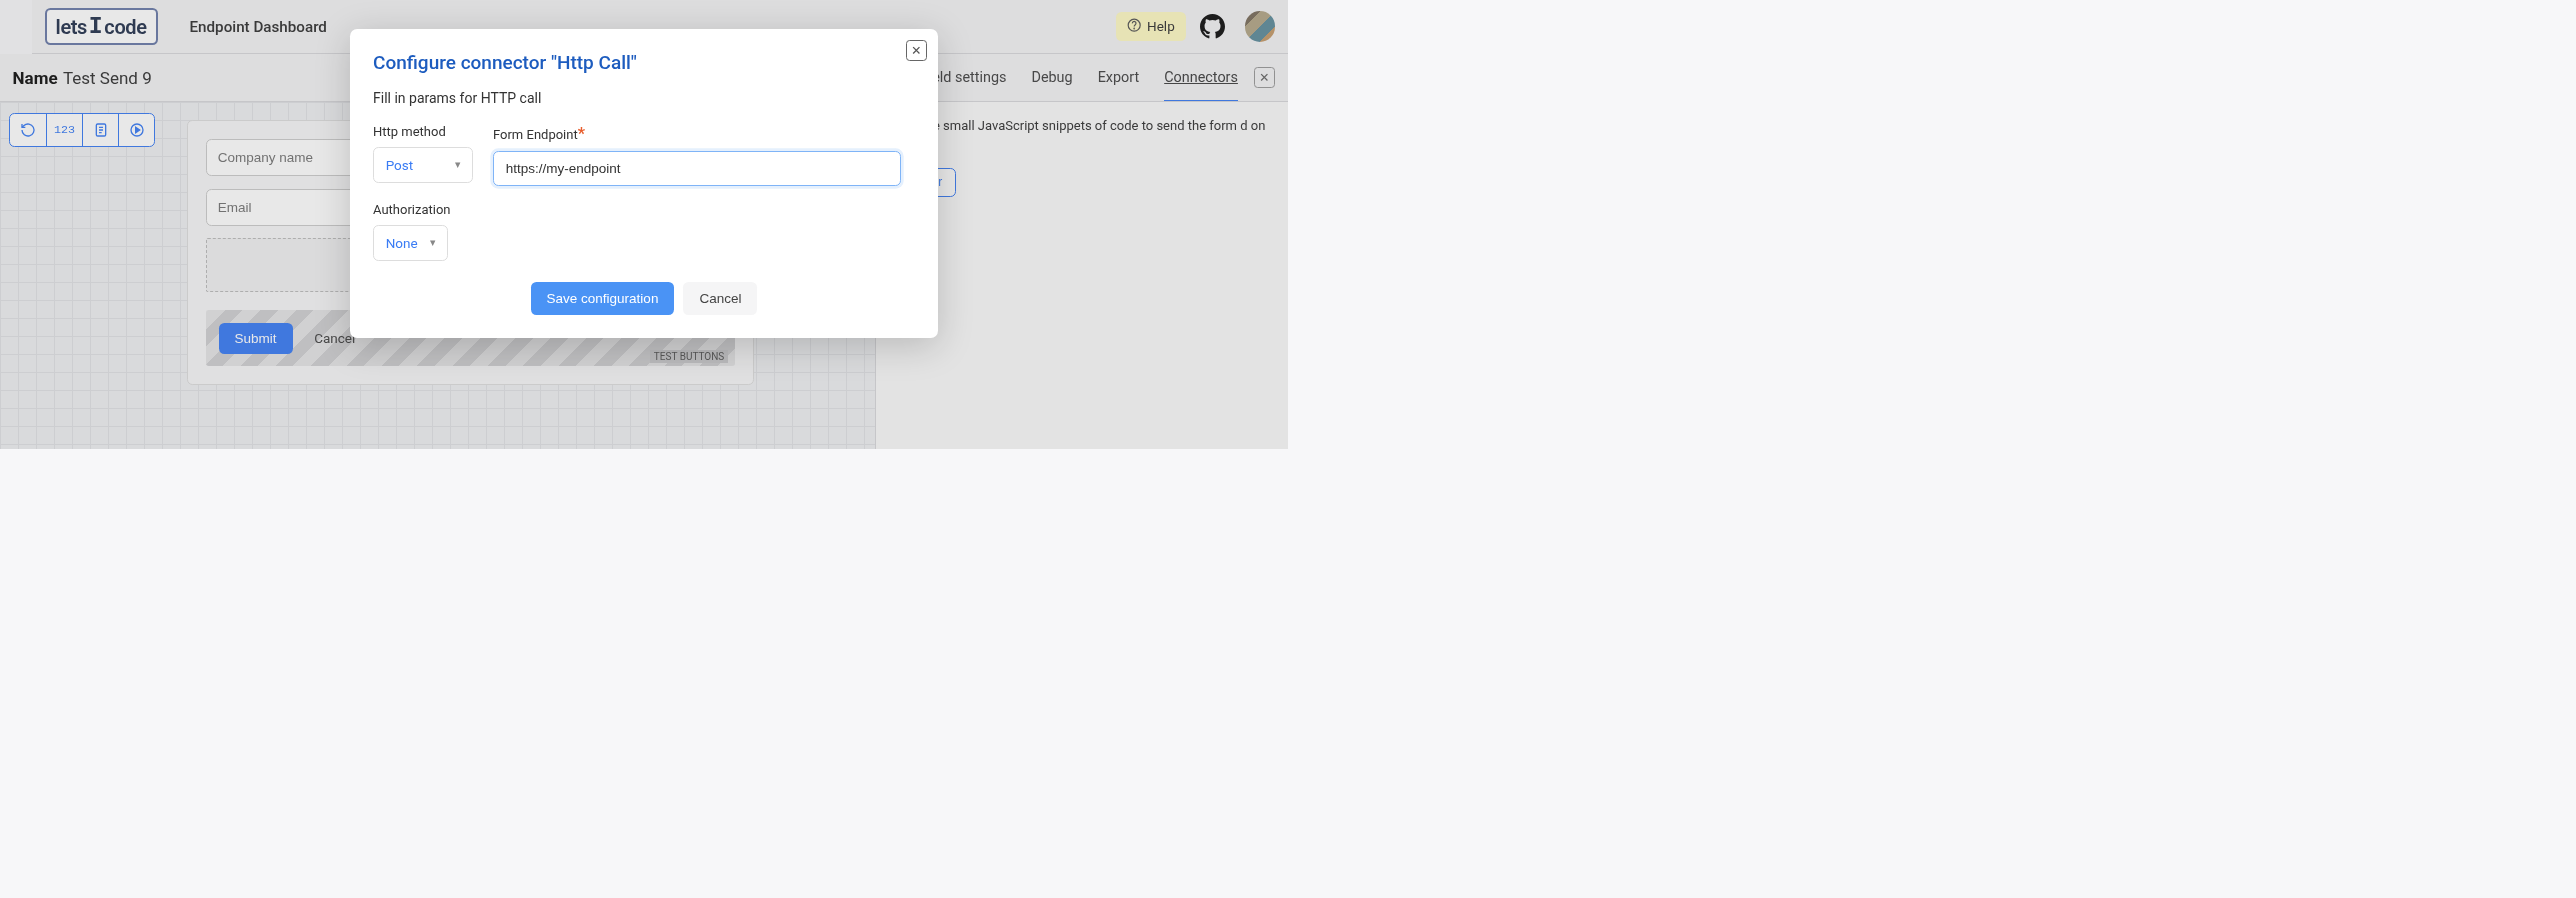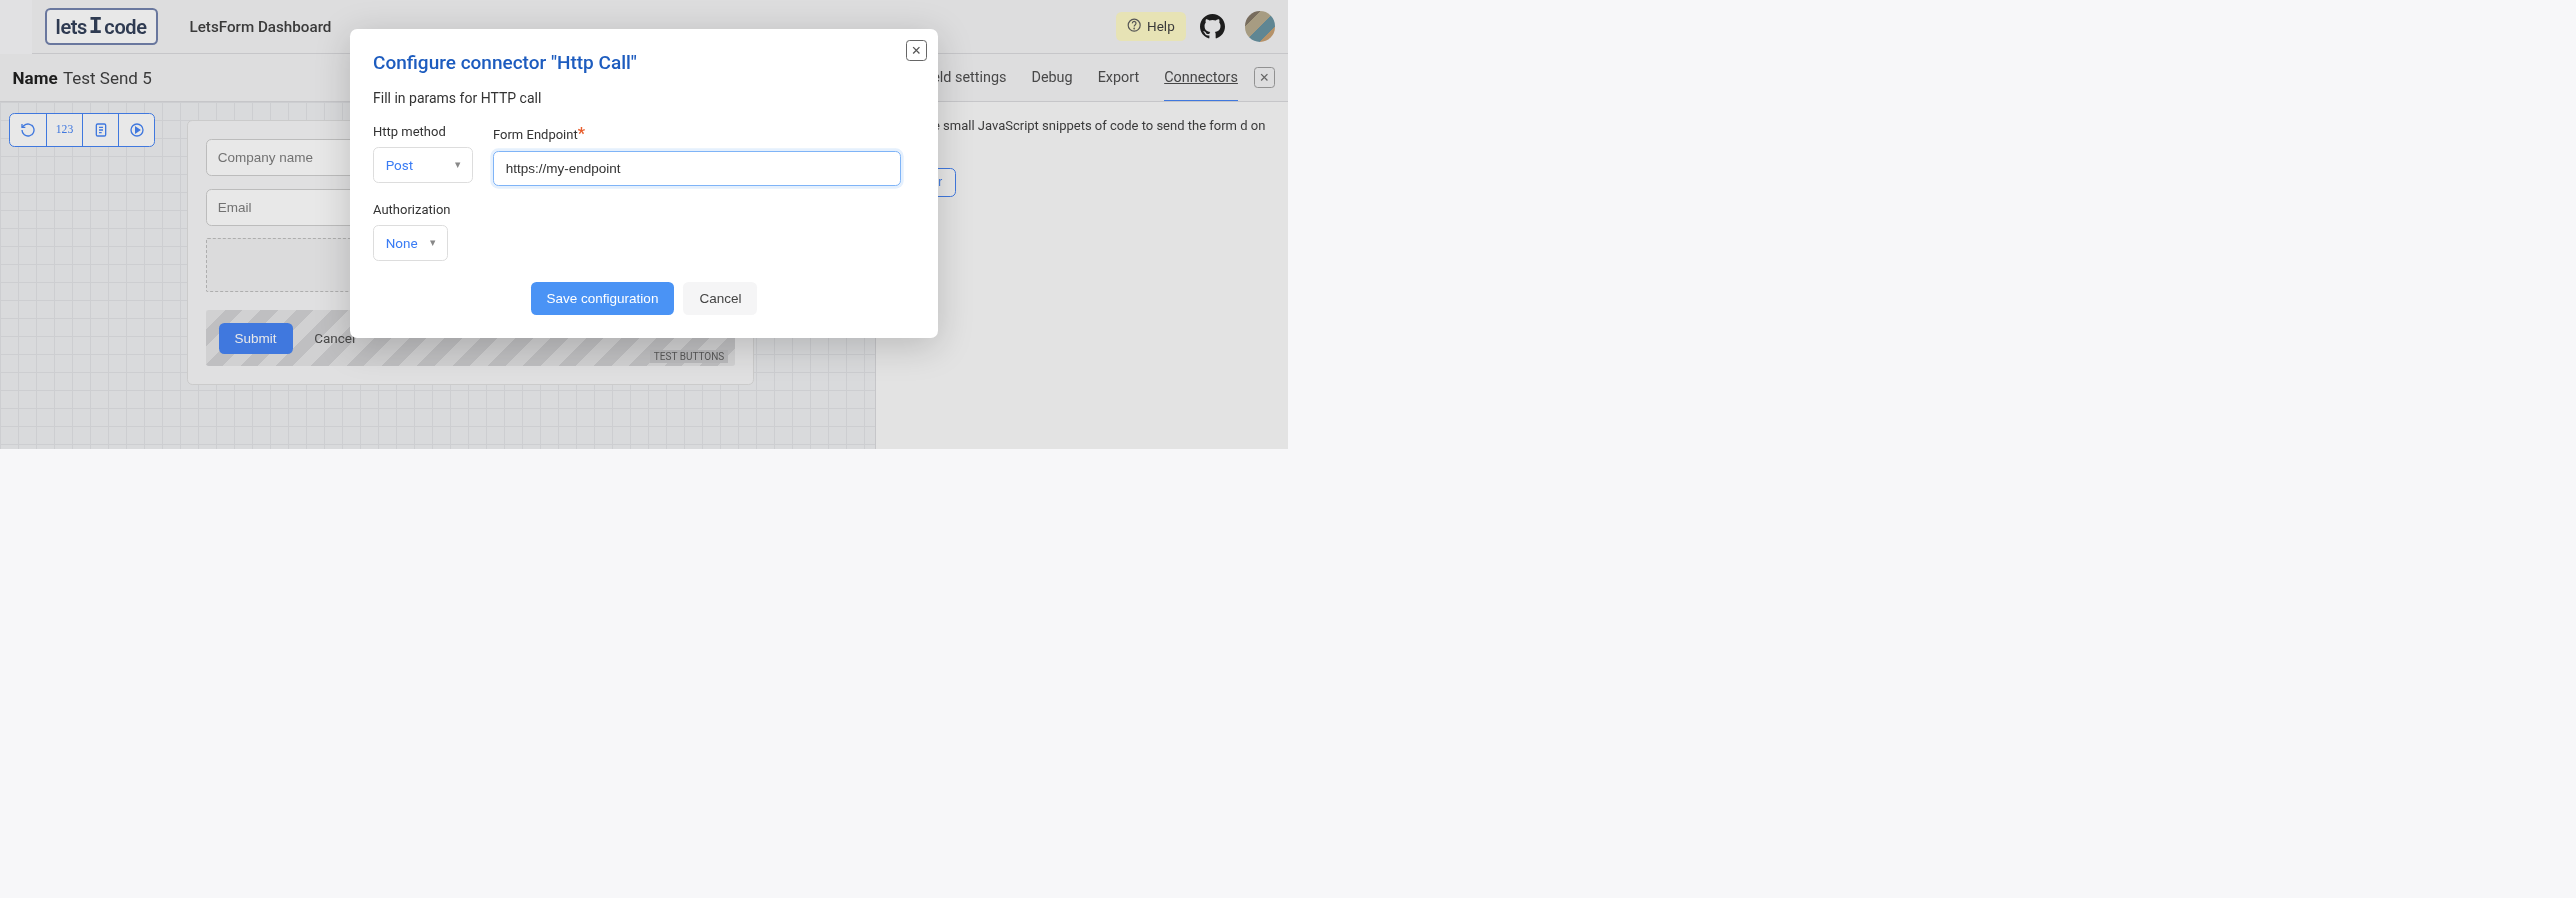--- a/index.html
+++ b/index.html
@@ -372,21 +372,21 @@
   </style>
 </head>
 <body>
 
 <div class="header">
   <div class="logo-box">
     <span class="logo-text">lets</span>
     <span class="logo-i">I</span>
     <span class="logo-text">code</span>
   </div>
-  <div class="dashboard-title">LetsForm Dashboard</div>
+  <div class="dashboard-title">Endpoint Dashboard</div>
   <div class="header-spacer"></div>
   <div class="help-btn">
     <span>
       <svg width="14.4" height="14.4" viewBox="0 0 24 24" fill="none" stroke="#555" stroke-width="2">
           <circle cx="12" cy="12" r="10"></circle>
           <path d="M9 9a3 3 0 1 1 5 2c-1 1-2 1.5-2 3"></path>
           <circle cx="12" cy="17.5" r="0.5" fill="#555"></circle>
         </svg>
     </span>
     <span>Help</span>
@@ -394,21 +394,21 @@
   <span class="github-icon">
     <svg viewBox="0 0 24 24" width="25" height="25">
         <path fill="#111" d="M12 0C5.37 0 0 5.37 0 12c0 5.3 3.438 9.8 8.205 11.387.6.113.82-.26.82-.577v-2.234c-3.338.726-4.033-1.416-4.033-1.416-.546-1.387-1.333-1.757-1.333-1.757-1.09-.745.083-.73.083-.73 1.205.085 1.84 1.237 1.84 1.237 1.07 1.835 2.807 1.305 3.492.998.108-.776.418-1.305.762-1.605-2.665-.305-5.467-1.332-5.467-5.93 0-1.31.468-2.382 1.236-3.222-.124-.303-.536-1.523.117-3.176 0 0 1.008-.322 3.3 1.23a11.5 11.5 0 0 1 6.003 0c2.29-1.552 3.297-1.23 3.297-1.23.655 1.653.243 2.873.12 3.176.77.84 1.235 1.912 1.235 3.222 0 4.61-2.807 5.624-5.48 5.921.43.372.823 1.102.823 2.222v3.293c0 .32.218.694.825.576C20.565 21.796 24 17.298 24 12 24 5.37 18.627 0 12 0z"></path>
       </svg>
   </span>
   <div class="avatar"></div>
 </div>
 
 <div class="subheader">
   <span class="form-name-label">Name</span>
-  <span class="form-name-value">Test Send 5</span>
+  <span class="form-name-value">Test Send 9</span>
   <div class="subheader-spacer"></div>
   <div class="tabs">
     <div class="tab">ettings</div>
     <div class="tab">Field settings</div>
     <div class="tab">Debug</div>
     <div class="tab">Export</div>
     <div class="tab active">Connectors</div>
   </div>
   <div class="close-panel-btn">
     <svg width="12.6" height="12.6" viewBox="0 0 24 24" stroke="#666" stroke-width="2.5" fill="none">
@@ -419,21 +419,21 @@
 
 <div class="main">
   <div class="canvas-area">
     <div class="toolbar">
       <div class="toolbar-btn">
         <svg width="16" height="16" viewBox="0 0 24 24" fill="none" stroke="#3a7cf4" stroke-width="2">
             <path d="M3 12a9 9 0 1 0 3-6.7L3 8"></path>
             <path d="M3 3v5h5"></path>
           </svg>
       </div>
-      <div class="toolbar-btn" style="font-family:Liberation Serif, serif;font-size:11.7px;">
+      <div class="toolbar-btn" style="font-family:Liberation Mono, monospace;font-size:11.7px;">
         <span>123</span>
       </div>
       <div class="toolbar-btn">
         <svg width="16" height="16" viewBox="0 0 24 24" fill="none" stroke="#3a7cf4" stroke-width="2">
             <rect x="5" y="3" width="14" height="18" rx="2"></rect>
             <path d="M9 8h6M9 12h6M9 16h4"></path>
           </svg>
       </div>
       <div class="toolbar-btn">
         <svg width="16" height="16" viewBox="0 0 24 24" fill="none" stroke="#3a7cf4" stroke-width="2">

